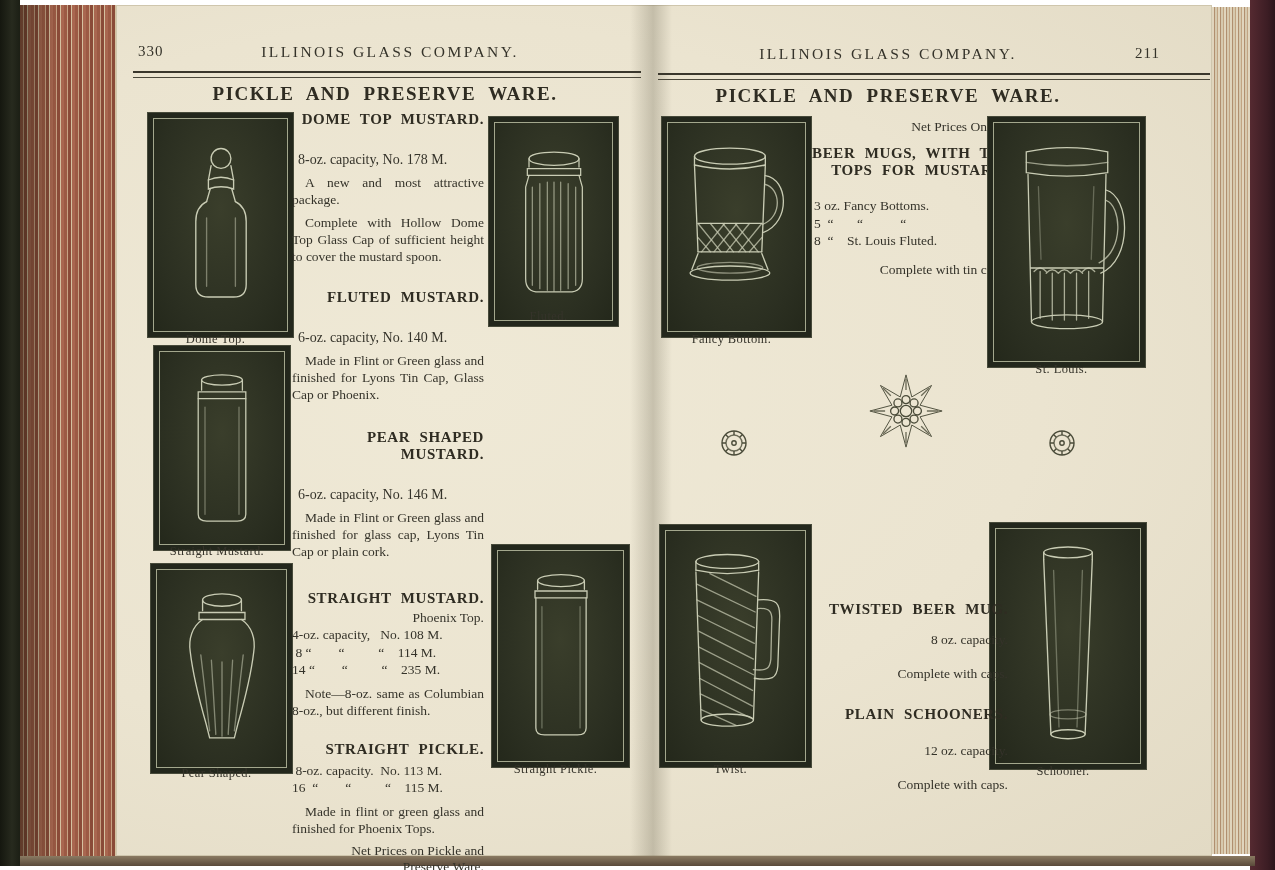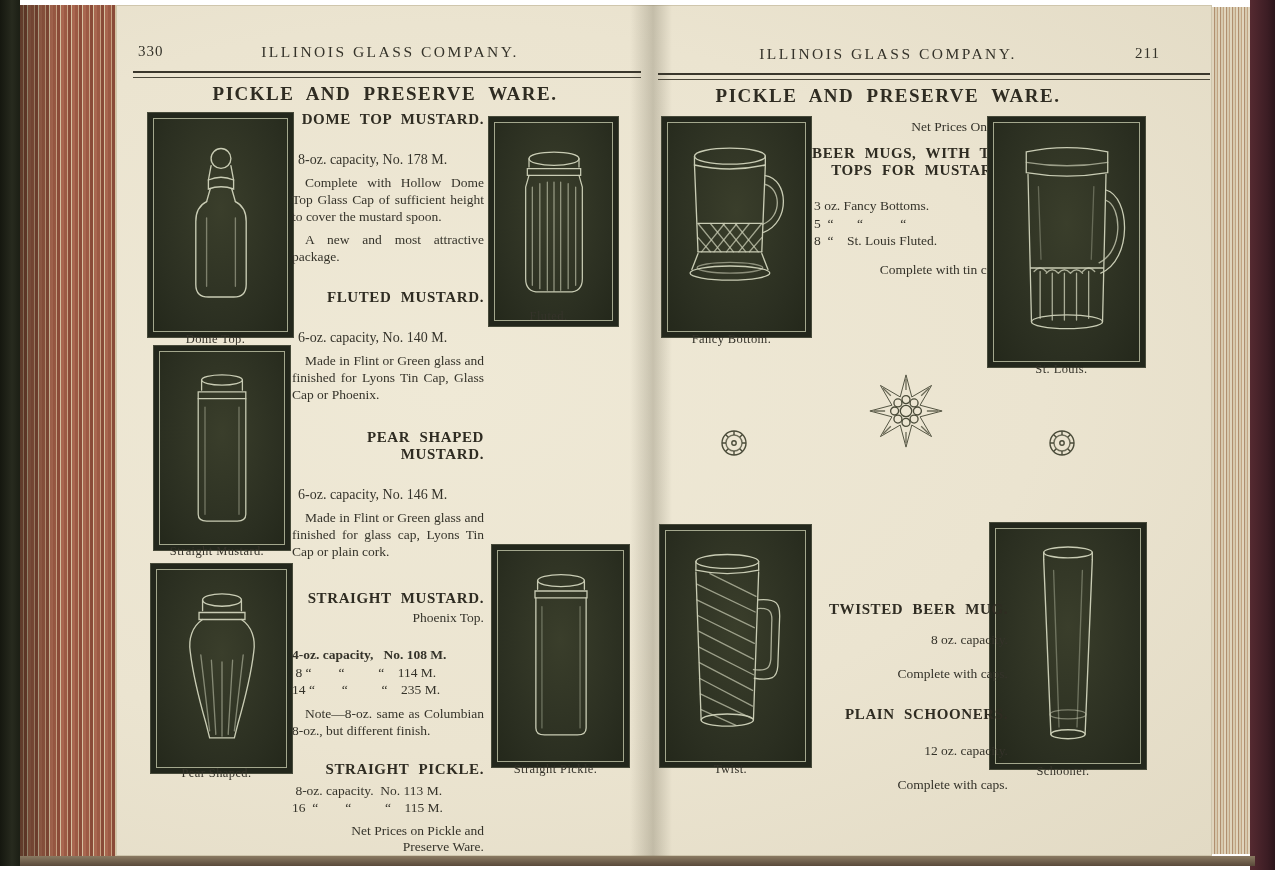--- a/index.html
+++ b/index.html
@@ -124,42 +124,43 @@
           <path d="M31,38 L31,188 Q31,196 41,196 L79,196 Q89,196 89,188 L89,38"></path>
           <path d="M38,48 L38,188 M82,48 L82,188" opacity="0.4"></path>
         </svg>
       </div>
     </div>
     <div class="abs caption" style="left:492px;top:757px;width:127px;">Straight Pickle.</div>
 
     <div class="abs" style="left:292px;top:106px;width:192px;">
       <div class="h1 tc">DOME TOP MUSTARD.</div>
       <div class="cap-line">8-oz. capacity, No. 178 M.</div>
+      <div class="para">A new and most attractive package.</div>
       <div class="para">Complete with Hollow Dome Top Glass Cap of sufficient height to cover the mustard spoon.</div>
-      <div class="para">A new and most attractive package.</div>
 
       <div class="h1 tc" style="margin-top:24px;">FLUTED MUSTARD.</div>
       <div class="cap-line">6-oz. capacity, No. 140 M.</div>
       <div class="para">Made in Flint or Green glass and finished for Lyons Tin Cap, Glass Cap or Phoenix.</div>
 
       <div class="h1 tc" style="margin-top:26px;">PEAR SHAPED</div>
       <div class="h1 tc">MUSTARD.</div>
       <div class="cap-line">6-oz. capacity, No. 146 M.</div>
       <div class="para">Made in Flint or Green glass and finished for glass cap, Lyons Tin Cap or plain cork.</div>
 
       <div class="h1 tc" style="margin-top:30px;">STRAIGHT MUSTARD.</div>
       <div class="tc" style="font-size:13.5px;margin-top:3px;padding-left:27px;">Phoenix Top.</div>
-      <div class="pre" style="margin-top:20px;font-weight:bold;">4-oz. capacity,   No. 108 M.</div>
+      <div class="pre" style="margin-top:0;">4-oz. capacity,   No. 108 M.</div>
       <div class="pre"> 8 “        “          “    114 M.</div>
       <div class="pre">14 “        “          “    235 M.</div>
       <div class="para">Note—8-oz. same as Columbian 8-oz., but different finish.</div>
 
       <div class="h1 tc" style="margin-top:22px;">STRAIGHT PICKLE.</div>
       <div class="pre" style="margin-top:4px;"> 8-oz. capacity.  No. 113 M.</div>
       <div class="pre">16  “        “          “    115 M.</div>
+      <div class="para">Made in flint or green glass and finished for Phoenix Tops.</div>
       <div class="tc" style="font-size:13.5px;margin-top:6px;">Net Prices on Pickle and</div>
       <div class="tc" style="font-size:13.5px;">Preserve Ware.</div>
     </div>
 
     <div class="abs runhead" style="left:738px;top:40px;width:300px;">ILLINOIS GLASS COMPANY.</div>
     <div class="abs pagenum" style="left:1135px;top:40px;">211</div>
     <div class="abs rule" style="left:658px;top:68px;width:552px;"></div>
     <div class="abs ptitle" style="left:658px;top:80px;width:460px;">PICKLE AND PRESERVE WARE.</div>
 
     <div class="abs tc" style="left:805px;top:114px;width:195px;font-size:13.5px;">Net Prices Only.</div>

